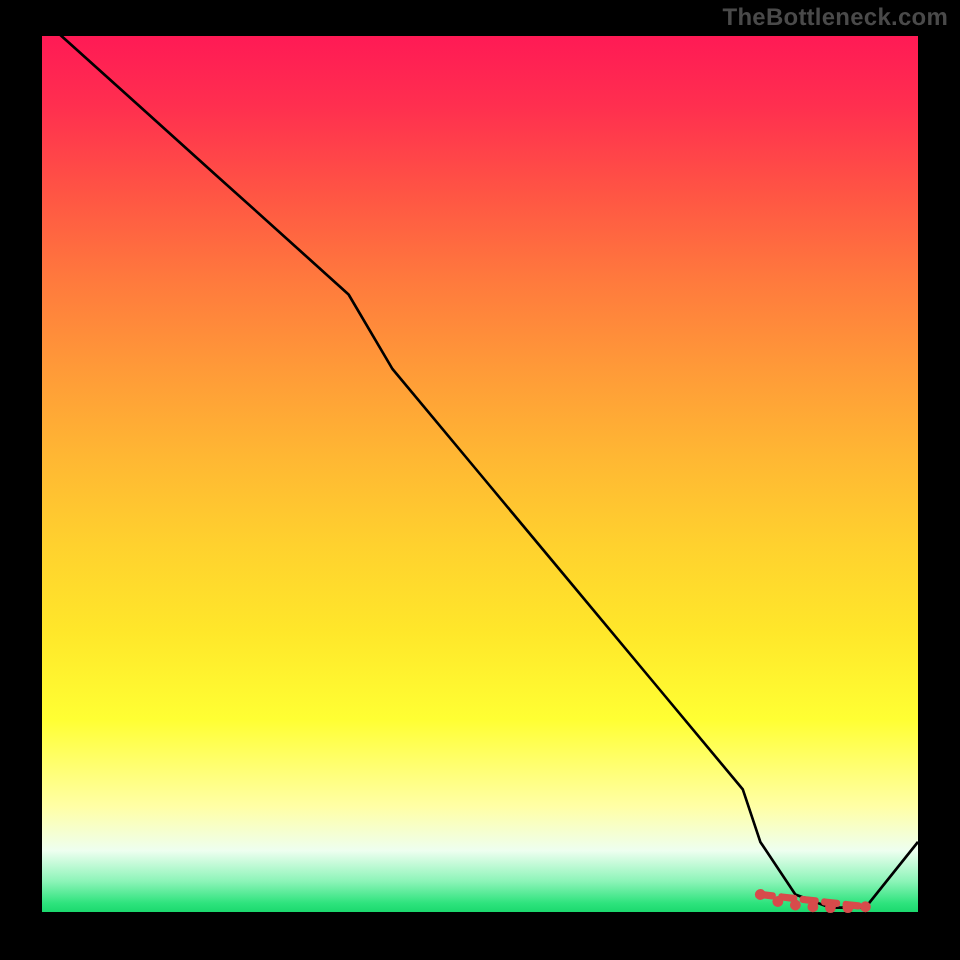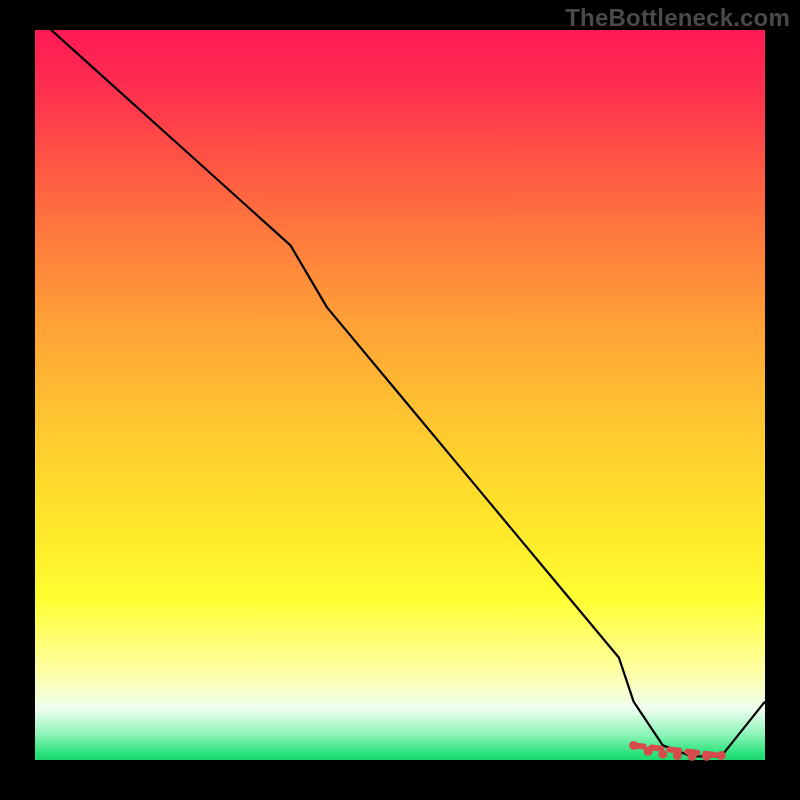--- a/index.html
+++ b/index.html
@@ -14,21 +14,21 @@
   .wrap {
     position: relative;
     width: 800px;
     height: 800px;
   }
   .watermark {
     position: absolute;
     top: 4px;
     right: 10px;
     color: #4a4a4a;
-    font-size: 24px;
+    font-size: 20px;
     font-weight: 600;
     letter-spacing: 0.2px;
     user-select: none;
   }
   .plot {
     position: absolute;
     left: 35px;
     top: 30px;
     width: 730px;
     height: 730px;

